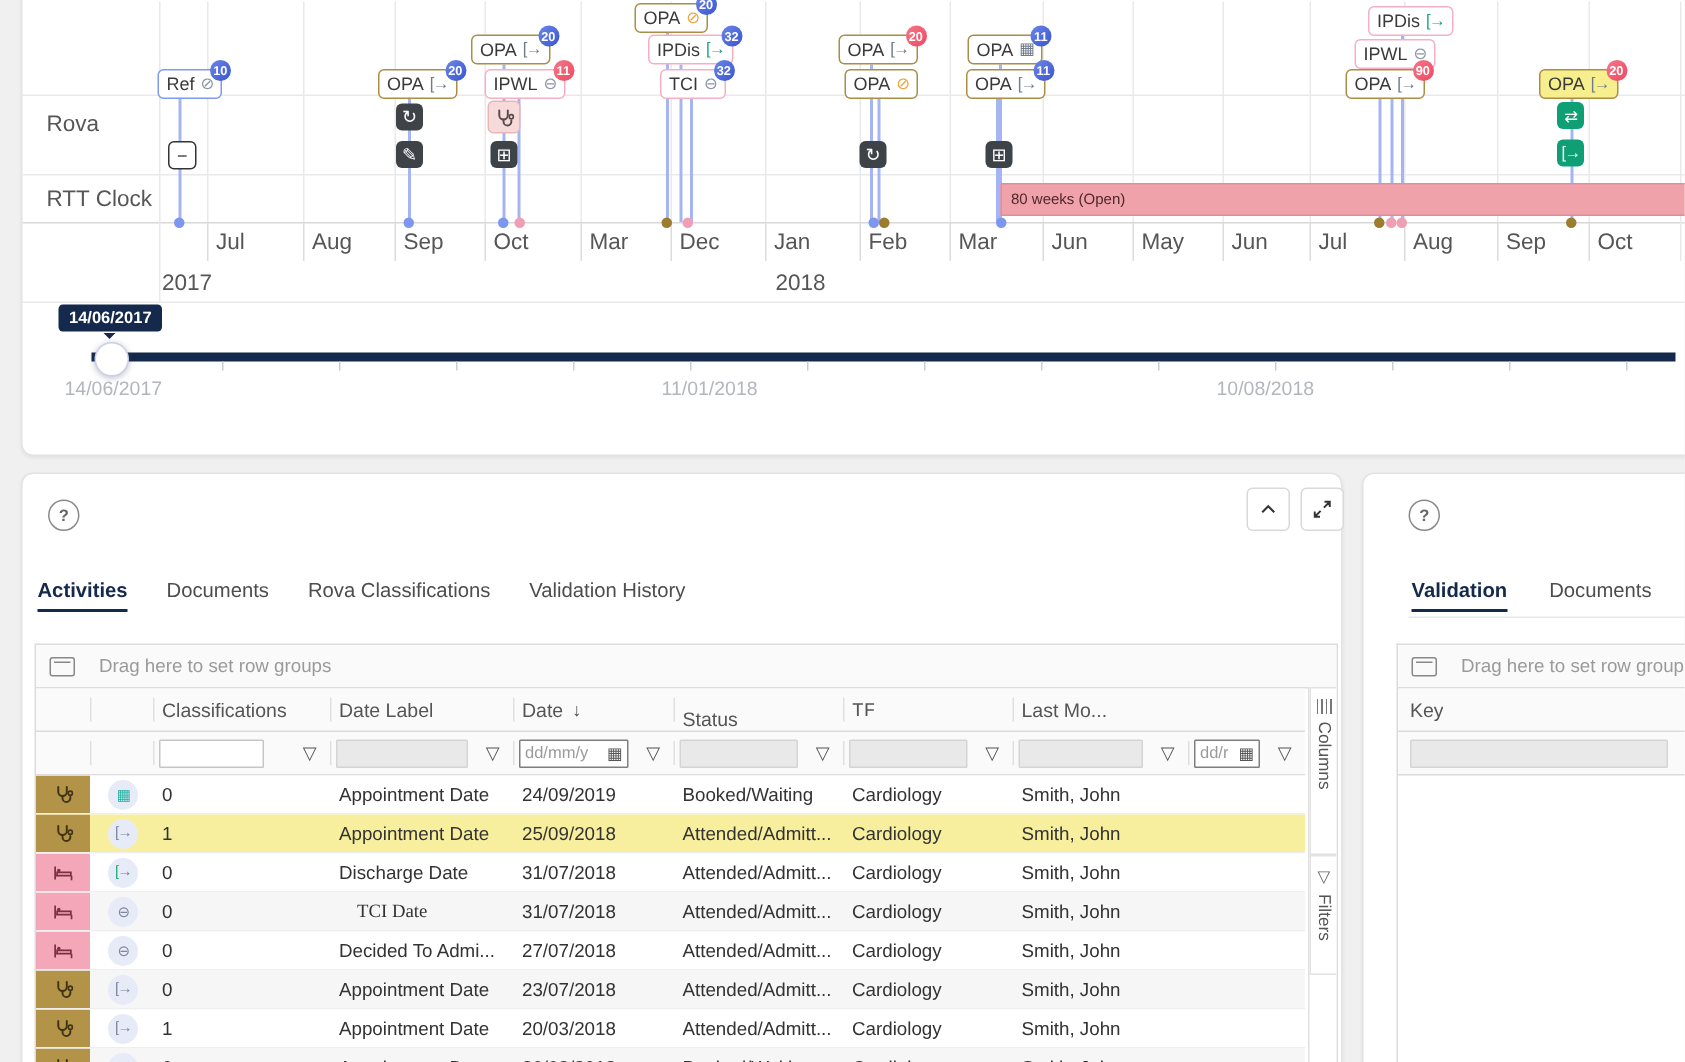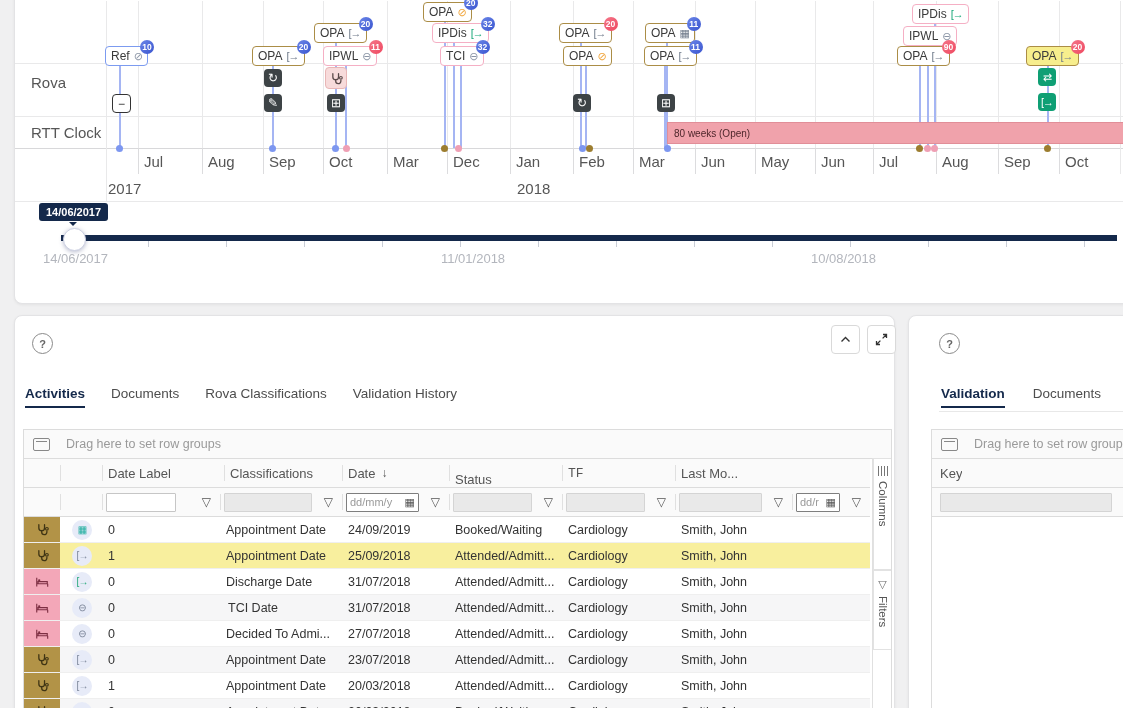--- a/index.html
+++ b/index.html
@@ -314,27 +314,27 @@
     <div class="grid" style="left:8px;top:113px;width:867px;height:287px;">
       <div class="groupbar">
         <span class="rg-icon"></span>
         <span>Drag here to set row groups</span>
       </div>
       <div class="hdr" id="a-hdr" style="width:846px;">
           <div class="hcell" style="width: 36px;"></div>
           <div class="hcell" style="width: 42px;">
             <span class="sep"></span>
           </div>
+          <div class="hcell" style="width: 118px;">
+            <span class="sep"></span>
+            <span class="hlabel">Classifications</span>
+          </div>
           <div class="hcell" style="width: 122px;">
             <span class="sep"></span>
             <span class="hlabel">Date Label</span>
-          </div>
-          <div class="hcell" style="width: 118px;">
-            <span class="sep"></span>
-            <span class="hlabel">Classifications</span>
           </div>
           <div class="hcell" style="width: 107px;">
             <span class="sep"></span>
             <span class="hlabel">Date</span>
             <span class="sortarrow">↓</span>
           </div>
           <div class="hcell" style="width: 113px; align-items: flex-end;">
             <span class="sep"></span>
             <span class="hlabel">Status</span>
           </div>
@@ -508,21 +508,21 @@
                 </svg>
               </div>
             </div>
             <div class="gcell" style="width: 42px;">
               <div class="circ" style="color: rgb(124, 134, 153);">⊖</div>
             </div>
             <div class="gcell" style="width: 118px;">
               <span style="margin-left: 6px;">0</span>
             </div>
             <div class="gcell" style="width: 122px;">
-              <span style="margin-left: 8px;">TCI Date</span>
+              <span style="margin-left: 18px; font-family: Liberation Serif, serif;">TCI Date</span>
             </div>
             <div class="gcell" style="width: 107px;">
               <span style="margin-left: 6px;">31/07/2018</span>
             </div>
             <div class="gcell" style="width: 113px;">
               <span style="margin-left: 6px;">Attended/Admitt...</span>
             </div>
             <div class="gcell" style="width: 113px;">
               <span style="margin-left: 6px;">Cardiology</span>
             </div>

